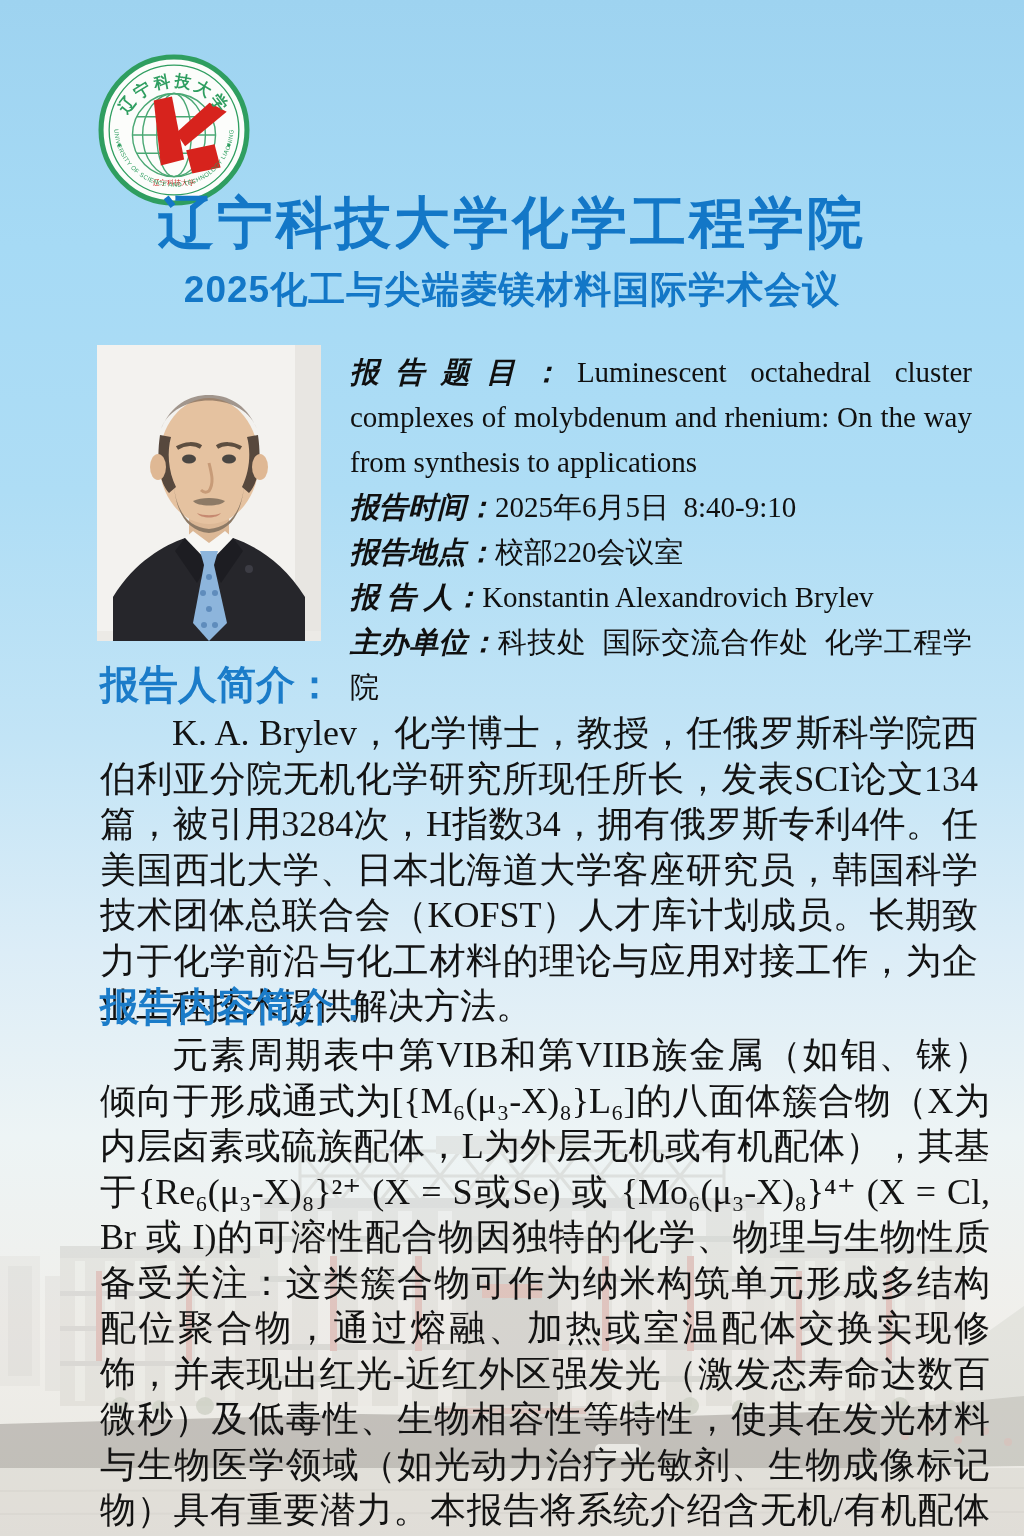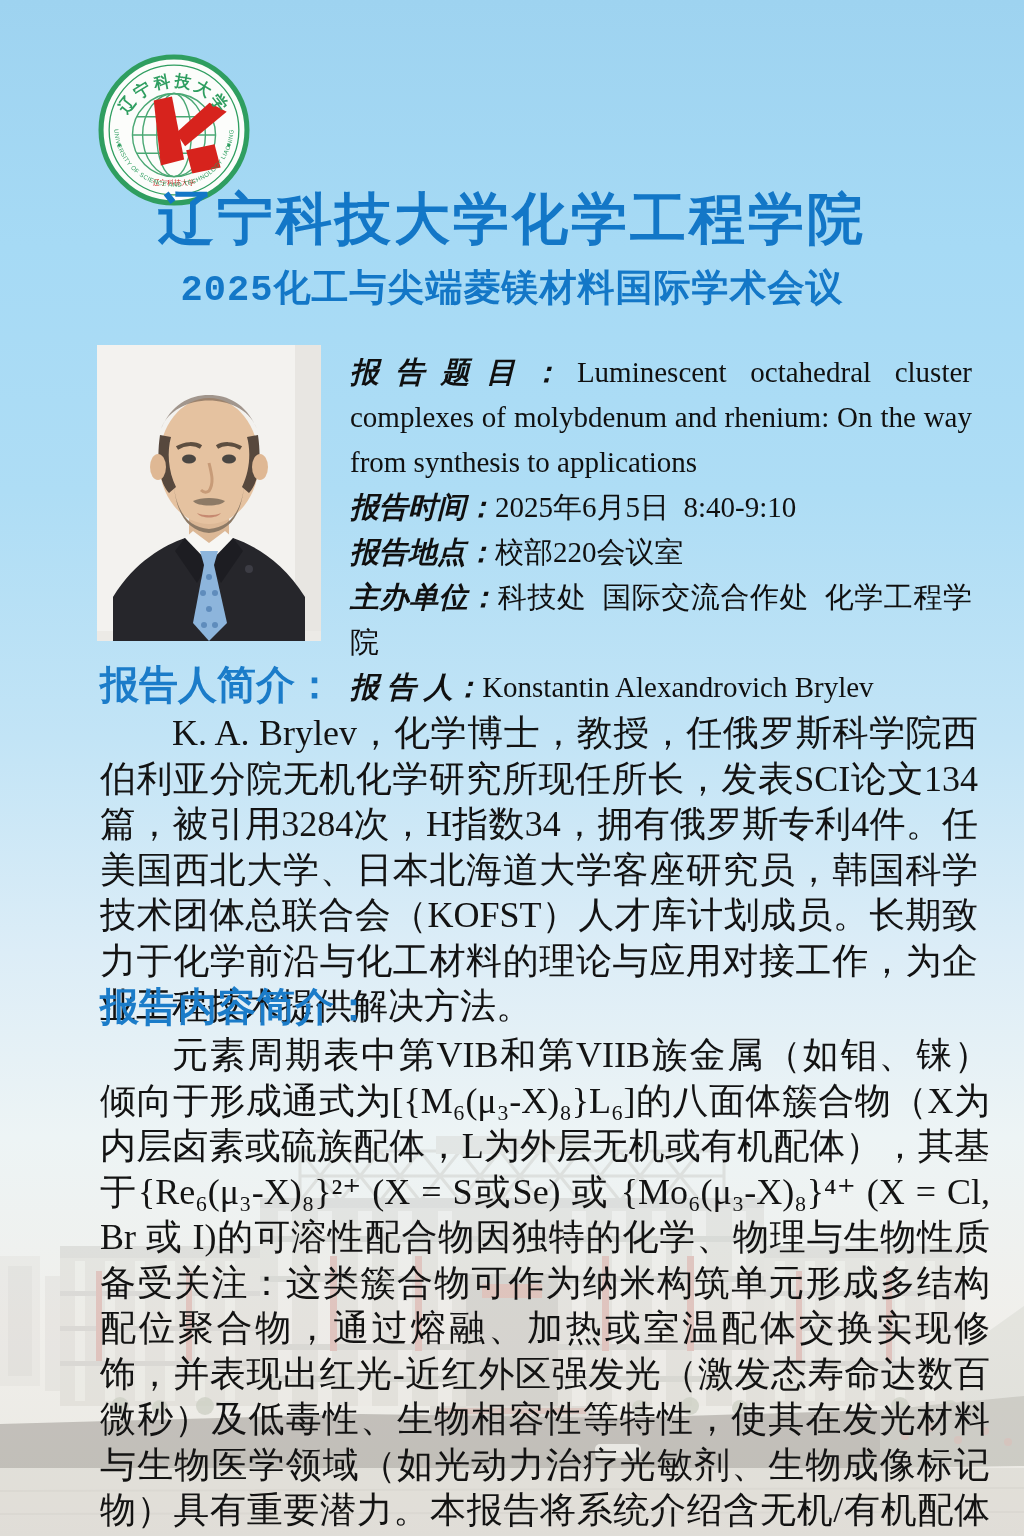--- a/index.html
+++ b/index.html
@@ -7,21 +7,21 @@
     position:relative; width:1024px; height:1536px; overflow:hidden;
     background: linear-gradient(180deg,
       #9ed3f0 0%, #a6daf5 16%, #aeddf5 32%, #c2e4f6 48%,
       #dcedf7 62%, #edf4f5 74%, #f0efeb 86%, #e9e7e1 100%);
     font-family:"Liberation Serif","DejaVu Serif",serif;
   }
   .campus-bg { position:absolute; left:0; bottom:0; width:1024px; height:430px; z-index:0; opacity:.5; }
   .logo { position:absolute; left:98px; top:54px; width:152px; height:152px; z-index:2; }
   .title-block {
     position:absolute; top:190px; left:0; width:100%; text-align:center; z-index:2;
-    font-family:Liberation Mono, monospace; font-weight:900;
+    font-family:Liberation Sans, sans-serif; font-weight:900;
   }
   .title-line1 { font-size:56px; line-height:66px; letter-spacing:3px; }
   .title-line2 { font-size:37px; line-height:68px; letter-spacing:1px; }
   .photo { position:absolute; left:97px; top:345px; width:224px; height:296px; z-index:2; }
   .info { position:absolute; left:350px; top:350px; width:622px; z-index:2; }
   .info p { margin:0; font-size:29px; line-height:45px; color:#101010; text-align:justify; }
   .info .label { font-family:"Liberation Sans","DejaVu Sans",sans-serif; font-weight:bold; white-space:pre;font-style:italic; }
   .info .value { white-space:pre-wrap; }
   .section { position:absolute; z-index:2; }
   .sec-bio { left:100px; top:664px; width:878px; }
@@ -226,22 +226,22 @@
         <circle cx="107" cy="280" r="3"></circle>
         <circle cx="118" cy="280" r="3"></circle>
     </g>
     <circle cx="152" cy="224" r="4" fill="#3c3c44"></circle>
   </svg>
 
   <div class="info">
     <p><span class="label">报告题目：</span><span class="value">Luminescent octahedral cluster complexes of molybdenum and rhenium: On the way from synthesis to applications</span></p>
     <p><span class="label">报告时间：</span><span class="value">2025年6月5日  8:40-9:10</span></p>
     <p><span class="label">报告地点：</span><span class="value">校部220会议室</span></p>
+    <p><span class="label">报 告 人：</span><span class="value">Konstantin Alexandrovich Brylev</span></p>
     <p><span class="label">主办单位：</span><span class="value">科技处  国际交流合作处  化学工程学院</span></p>
-    <p><span class="label">报 告 人：</span><span class="value">Konstantin Alexandrovich Brylev</span></p>
   </div>
 
   <div class="section sec-bio">
     <h2 class="sec-head" style="color:#1b7cc9;">报告人简介：</h2>
     <p class="para">K. A. Brylev，化学博士，教授，任俄罗斯科学院西伯利亚分院无机化学研究所现任所长，发表SCI论文134篇，被引用3284次，H指数34，拥有俄罗斯专利4件。任美国西北大学、日本北海道大学客座研究员，韩国科学技术团体总联合会（KOFST）人才库计划成员。长期致力于化学前沿与化工材料的理论与应用对接工作，为企业工程技术提供解决方法。</p>
   </div>
 
   <div class="section sec-abs">
     <h2 class="sec-head" style="color:#1b7cc9;margin-top:44px;">报告内容简介：</h2>
     <p class="para">元素周期表中第VIB和第VIIB族金属（如钼、铼）倾向于形成通式为[{M₆(μ₃-X)₈}L₆]的八面体簇合物（X为内层卤素或硫族配体，L为外层无机或有机配体），其基于{Re₆(μ₃-X)₈}²⁺ (X = S或Se) 或 {Mo₆(μ₃-X)₈}⁴⁺ (X = Cl, Br 或 I)的可溶性配合物因独特的化学、物理与生物性质备受关注：这类簇合物可作为纳米构筑单元形成多结构配位聚合物，通过熔融、加热或室温配体交换实现修饰，并表现出红光-近红外区强发光（激发态寿命达数百微秒）及低毒性、生物相容性等特性，使其在发光材料与生物医学领域（如光动力治疗光敏剂、生物成像标记物）具有重要潜力。本报告将系统介绍含无机/有机配体的钼/铼八面体簇合物的合成方法、结构特征、性能调控及应用前景。</p>

